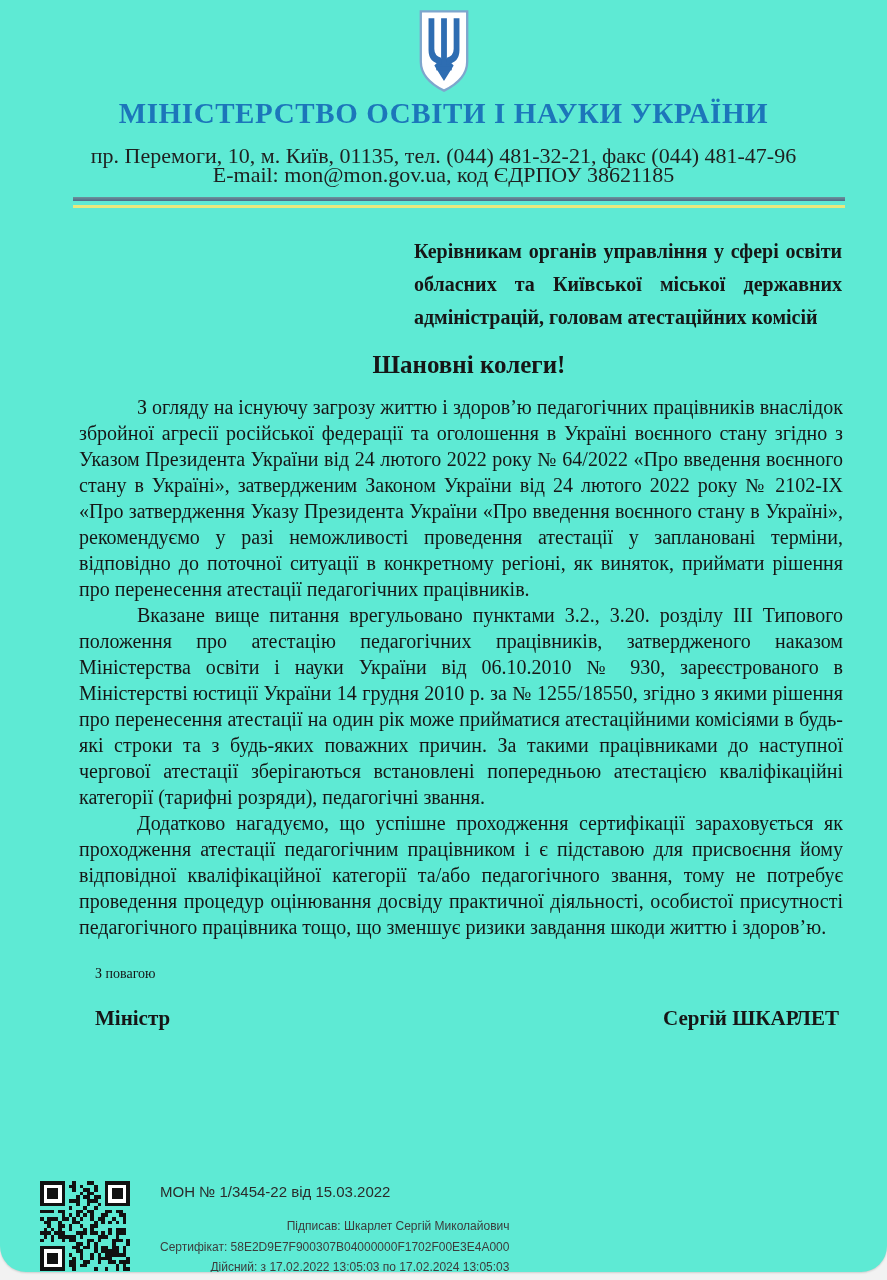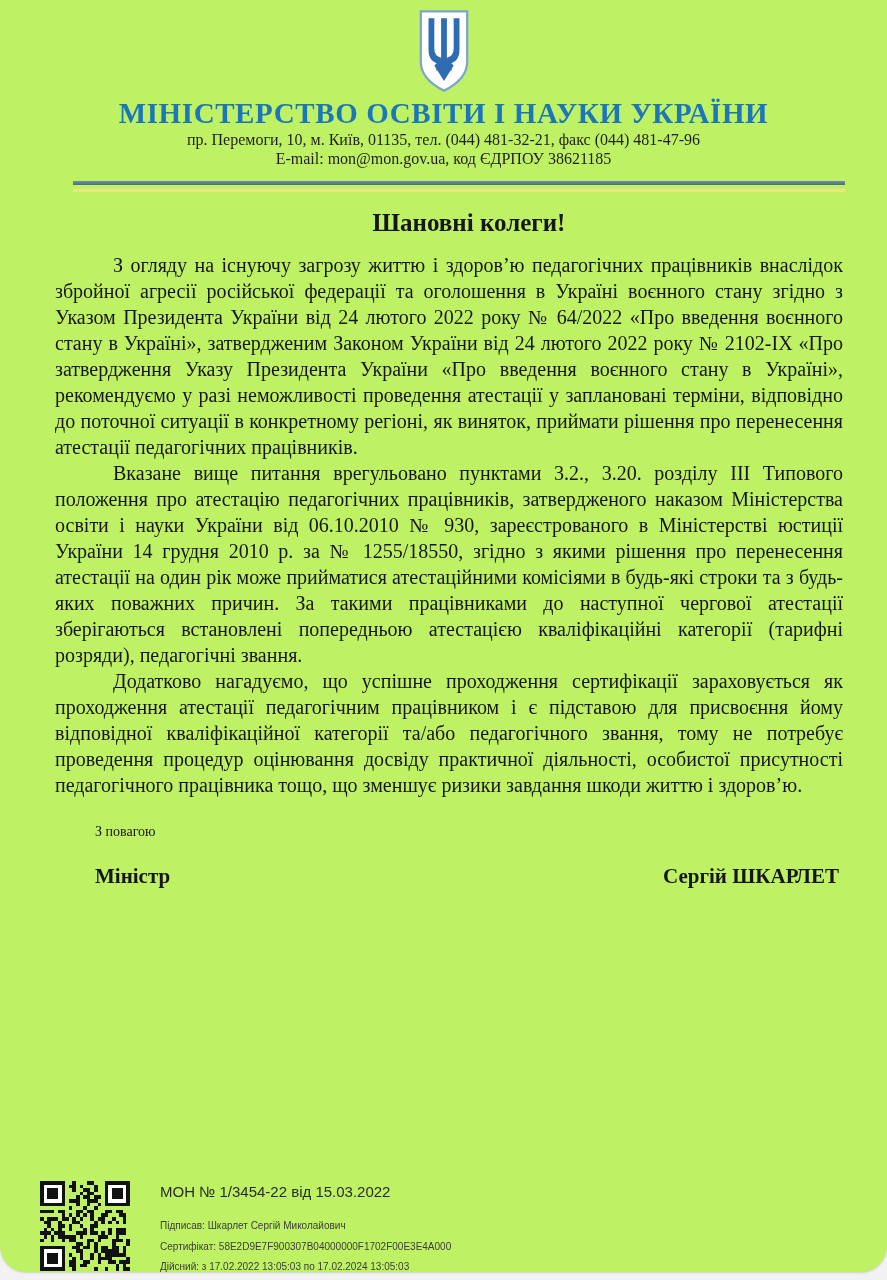--- a/index.html
+++ b/index.html
@@ -6,44 +6,44 @@
   body{
     width:887px;height:1280px;
     background:#f2f2f2;
     font-family:"Liberation Serif", serif;
     color:#161616;
     overflow:hidden;
   }
   .page{
     position:relative;
     width:887px;height:1272px;
-    background:#bef264;
+    background:#5eead4;
     border-radius:0 0 26px 26px;
     box-shadow:0 1px 2px rgba(0,0,0,.15);
     overflow:hidden;
   }
   
   .emblem{
     width:58px;height:86px;
     margin:8px auto 0 auto;
     display:block;
   }
   .ministry-title{
     margin-top:2px;
     text-align:center;
     font-weight:bold;
     font-size:29px;
     line-height:34px;
     letter-spacing:.6px;
     color:#1c76ba;
   }
   .address{
-    margin-top:0;
+    margin-top:16px;
     text-align:center;
-    font-size:16px;
+    font-size:22px;
     line-height:19px;
     color:#1f1f1f;
   }
   .divider{margin:13px 42px 0 73px;}
   .divider .line-blue{height:3.5px;background:linear-gradient(180deg,#6d929b 0%,#4d6a86 100%);}
   .divider .line-gap{height:4px;}
   .divider .line-yellow{height:3px;background:#e9e87d;}
   
   .recipient{
     width:428px;
@@ -62,21 +62,21 @@
   }
   .salutation{
     margin:17px 44px 0 95px;
     text-align:center;
     font-weight:bold;
     font-size:25px;
     line-height:28px;
   }
   
   .bodytext{
-    margin:15px 44px 0 55px;
+    margin:15px 44px 0 79px;
     font-size:20px;
     line-height:26px;
     text-align:justify;
   }
   .bodytext p{margin:0;text-indent:58px;}
   .closing{
     margin:21px 44px 0 95px;
     font-size:14px;
     line-height:26px;
   }
@@ -93,21 +93,21 @@
     position:absolute;
     left:40px;top:1181px;
     display:flex;
     align-items:flex-start;
     font-family:"Liberation Sans", sans-serif;
   }
   .qr{width:90px;height:90px;flex:0 0 auto;}
   .stamp-info{margin-left:30px;color:#3c3c3c;}
   .stamp-line1{font-size:15px;line-height:18px;margin-top:2px;color:#2b2b2b;}
   .stamp-line1 b{font-weight:normal;}
-  .stamp-lines{margin-top:15px;font-size:10px;line-height:20.5px;}
+  .stamp-lines{margin-top:15px;font-size:12px;line-height:20.5px;text-align:right;}
 </style>
 </head>
 <body>
 
 <div class="page">
 
   <svg class="emblem" viewBox="0 0 60 88" xmlns="http://www.w3.org/2000/svg">
     <path d="M6 3 H54 V55 Q54 73 30 85 Q6 73 6 55 Z" fill="#ffffff" stroke="#7ea6cd" stroke-width="2.4"></path>
     <g fill="#2e6db2">
       <path d="M27 10 h6 v42 l7 7 -10 16 -10 -16 7 -7 z"></path>
@@ -123,20 +123,21 @@
     <div>пр. Перемоги, 10, м. Київ, 01135, тел. (044) 481-32-21, факс (044) 481-47-96</div>
     <div>E-mail: mon@mon.gov.ua, код ЄДРПОУ 38621185</div>
   </div>
 
   <div class="divider">
     <div class="line-blue"></div>
     <div class="line-gap"></div>
     <div class="line-yellow" style="background: rgb(233, 232, 125);"></div>
   </div>
 
+  <div class="recipient">Керівникам органів управління у сфері освіти обласних та Київської міської державних адміністрацій, головам атестаційних комісій</div>
 
 
   <div class="salutation">Шановні колеги!</div>
 
   <div class="bodytext">
     <p>З огляду на існуючу загрозу життю і здоров’ю педагогічних працівників внаслідок збройної агресії російської федерації та оголошення в Україні воєнного стану згідно з Указом Президента України від 24 лютого 2022 року № 64/2022 «Про введення воєнного стану в Україні», затвердженим Законом України від 24 лютого 2022 року № 2102-IX «Про затвердження Указу Президента України «Про введення воєнного стану в Україні», рекомендуємо у разі неможливості проведення атестації у заплановані терміни, відповідно до поточної ситуації в конкретному регіоні, як виняток, приймати рішення про перенесення атестації педагогічних працівників.</p>
     <p>Вказане вище питання врегульовано пунктами 3.2., 3.20. розділу III Типового положення про атестацію педагогічних працівників, затвердженого наказом Міністерства освіти і науки України від 06.10.2010 № 930, зареєстрованого в Міністерстві юстиції України 14 грудня 2010 р. за № 1255/18550, згідно з якими рішення про перенесення атестації на один рік може прийматися атестаційними комісіями в будь-які строки та з будь-яких поважних причин. За такими працівниками до наступної чергової атестації зберігаються встановлені попередньою атестацією кваліфікаційні категорії (тарифні розряди), педагогічні звання.</p>
     <p>Додатково нагадуємо, що успішне проходження сертифікації зараховується як проходження атестації педагогічним працівником і є підставою для присвоєння йому відповідної кваліфікаційної категорії та/або педагогічного звання, тому не потребує проведення процедур оцінювання досвіду практичної діяльності, особистої присутності педагогічного працівника тощо, що зменшує ризики завдання шкоди життю і здоров’ю.</p>
   </div>
 

